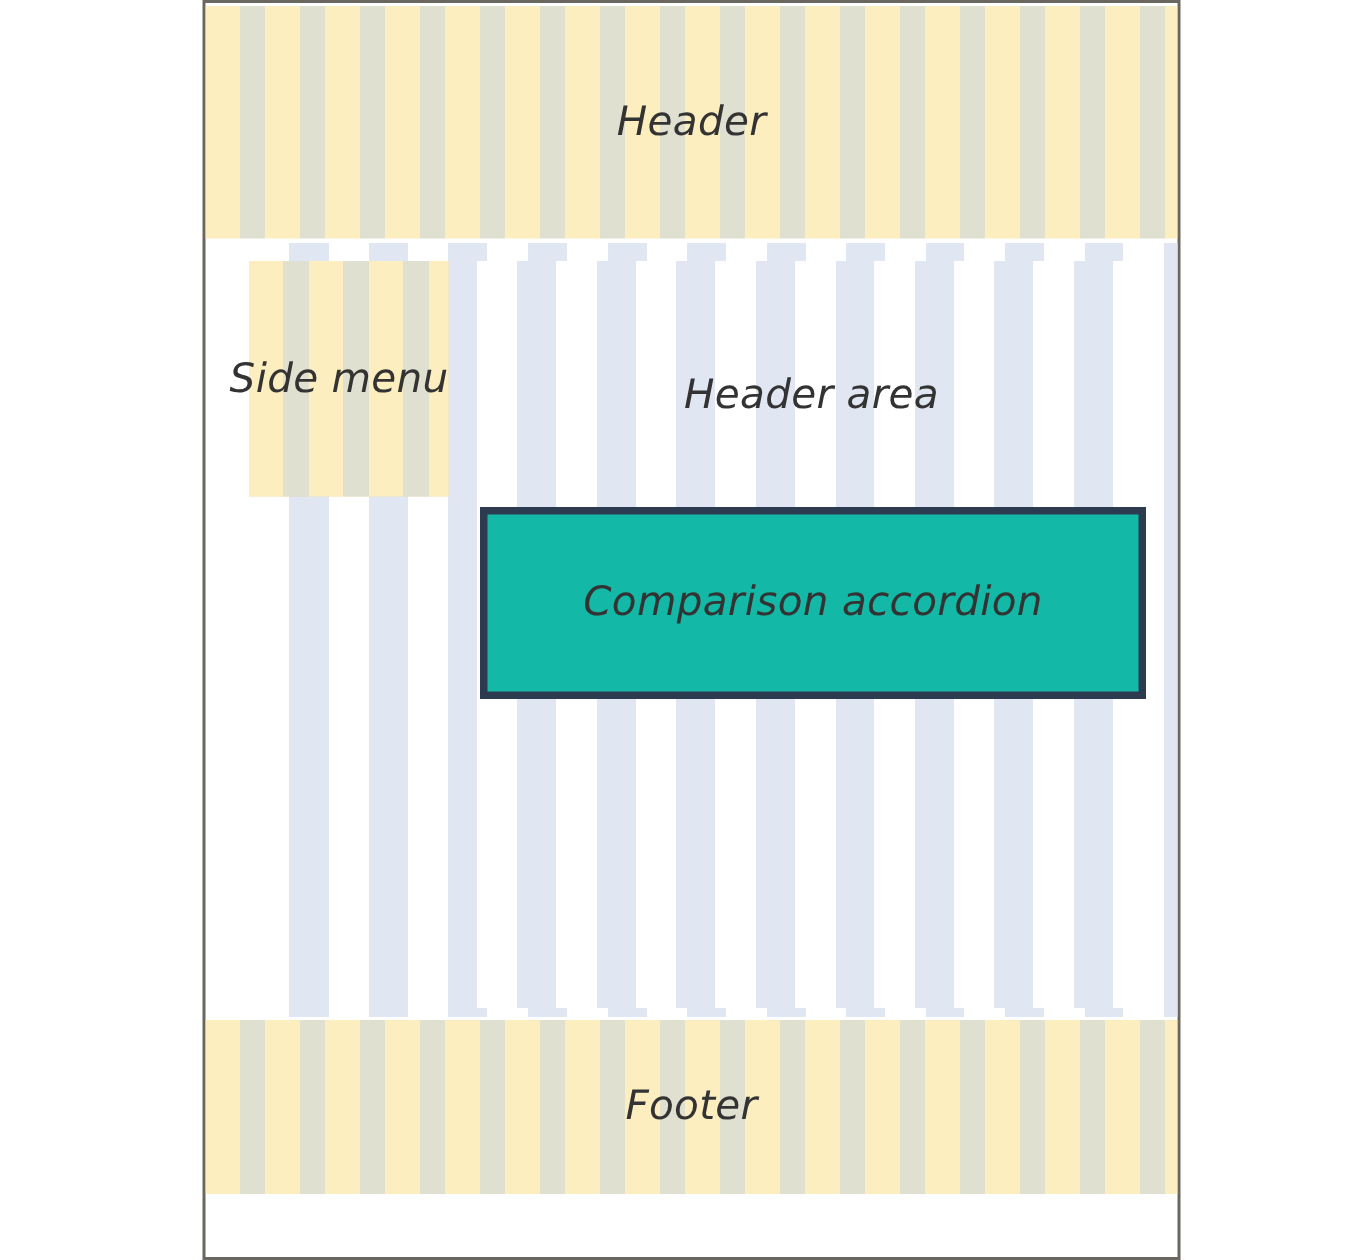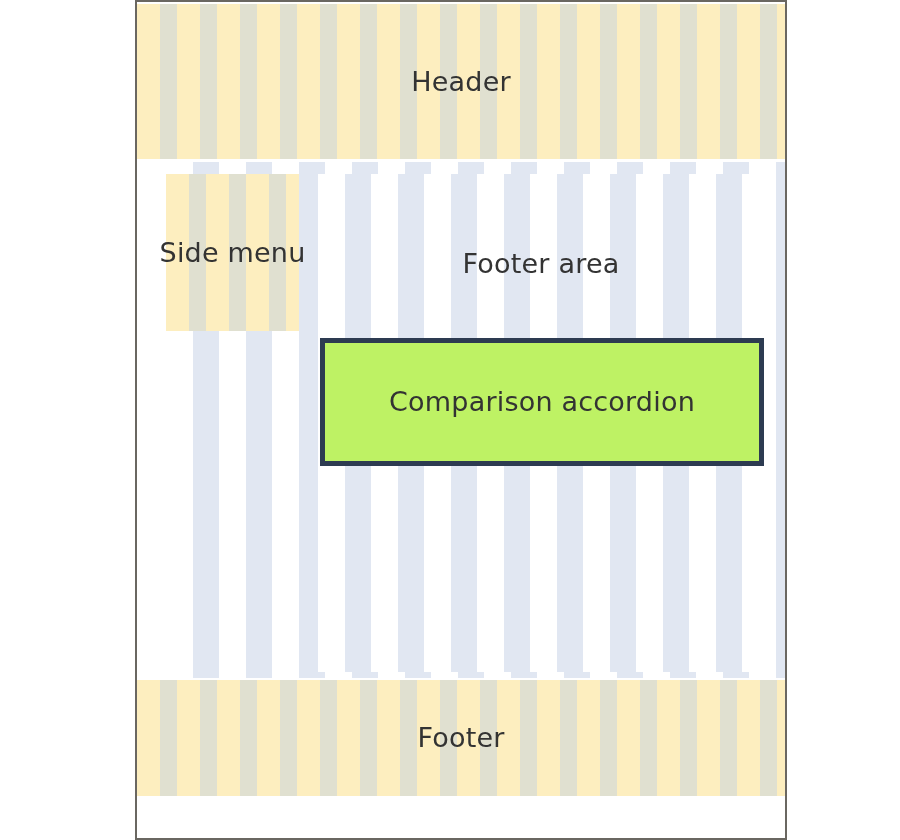--- a/index.html
+++ b/index.html
@@ -28,20 +28,21 @@
     top: 0px;
     width: 652px;
     height: 840px;
     border-left: 2px solid #6a6761;
     border-right: 2px solid #6a6761;
     border-top: 2px solid #6a6761;
     border-bottom: 2px solid #6a6761;
     box-sizing: border-box;
     background: #ffffff;
     overflow: hidden;
+    font-style: italic;
   }
 
   
   .band {
     position: absolute;
     left: 0;
     right: 0;
     display: flex;
     align-items: center;
     justify-content: center;
@@ -105,21 +106,21 @@
 
   
   #side-menu {
     position: absolute;
     left: 29px;
     top: 172px;
     width: 133px;
     height: 157px;
     display: flex;
     align-items: center;
-    justify-content: center;
+    justify-content: flex-end;
   }
 
   
   #content-area {
     position: absolute;
     left: 181px;
     top: 172px;
     width: 446px;
     height: 498px;
   }
@@ -132,21 +133,21 @@
     text-align: center;
   }
 
   
   #comparison-accordion {
     position: absolute;
     left: 183px;
     top: 336px;
     width: 444px;
     height: 128px;
-    background: #bef264;
+    background: #14b8a6;
     border: 5px solid #2d3b51;
     box-sizing: border-box;
     display: flex;
     align-items: center;
     justify-content: center;
     z-index: 6;
   }
 
   #comparison-accordion .band-label {
     font-size: 27px;
@@ -163,21 +164,21 @@
 
     <div id="header-band" class="band stripes-warm">
       <span class="band-label">Header</span>
     </div>
 
     <div id="side-menu" class="stripes-warm tint-sidemenu">
       <span class="band-label">Side menu</span>
     </div>
 
     <div id="content-area" class="stripes-cool tint-content">
-      <span id="content-area-label" class="band-label">Footer area</span>
+      <span id="content-area-label" class="band-label">Header area</span>
     </div>
 
     <div id="comparison-accordion">
       <span class="band-label">Comparison accordion</span>
     </div>
 
     <div id="footer-band" class="band stripes-warm">
       <span class="band-label">Footer</span>
     </div>
 

